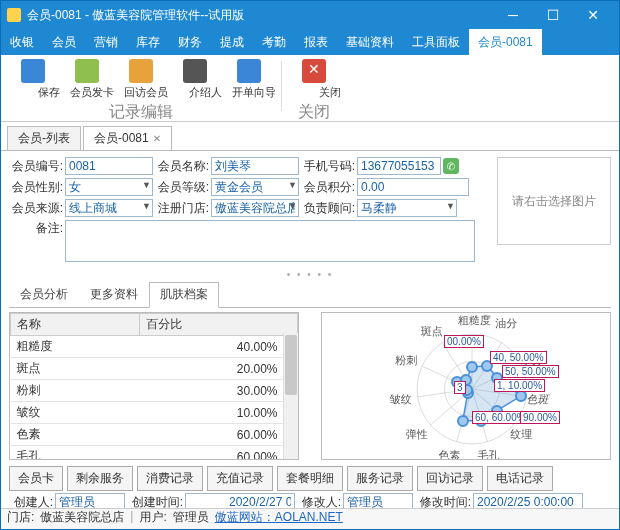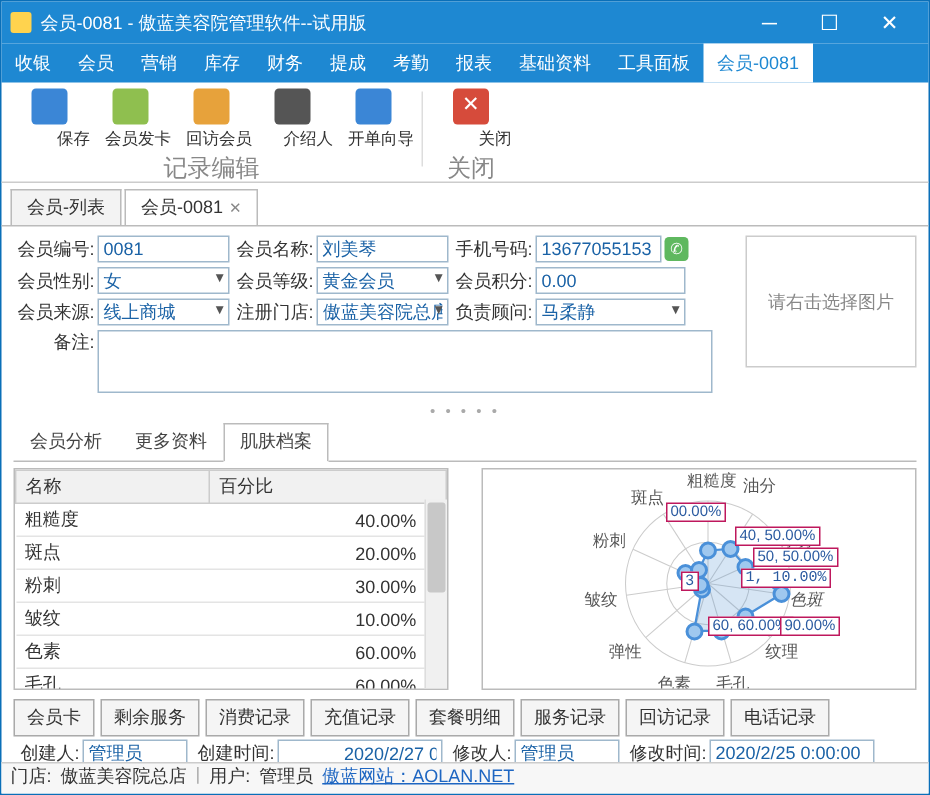--- a/index.html
+++ b/index.html
@@ -148,21 +148,21 @@
           <span class="lbl">手机号码:</span>
           <input class="inp" style="width: 84px;" value="13677055153">
           <span class="phone-ico">✆</span>
         </div>
         <div class="row">
           <span class="lbl">会员性别:</span>
           <span class="dd"><input class="inp" style="width: 88px;" value="女"><span class="arr">▼</span></span>
           <span class="lbl">会员等级:</span>
           <span class="dd"><input class="inp" style="width: 88px;" value="黄金会员"><span class="arr">▼</span></span>
           <span class="lbl">会员积分:</span>
-          <input class="inp" style="width: 100px;" value="0.00">
+          <input class="inp" style="width: 112px;" value="0.00">
         </div>
         <div class="row">
           <span class="lbl">会员来源:</span>
           <span class="dd"><input class="inp" style="width: 88px;" value="线上商城"><span class="arr">▼</span></span>
           <span class="lbl">注册门店:</span>
           <span class="dd"><input class="inp" style="width: 88px;" value="傲蓝美容院总店"><span class="arr">▼</span></span>
           <span class="lbl">负责顾问:</span>
           <span class="dd"><input class="inp" style="width: 100px;" value="马柔静"><span class="arr">▼</span></span>
         </div>
         <div class="row" style="align-items:flex-start">
@@ -257,21 +257,21 @@
         <div class="pt" style="left: 198.996px; top: 83.0446px;"></div>
         <div class="pt" style="left: 174.94px; top: 97.6104px;"></div>
         <div class="pt" style="left: 159.297px; top: 107.663px;"></div>
         <div class="pt" style="left: 140.703px; top: 107.663px;"></div>
         <div class="pt" style="left: 145.843px; top: 79.6017px;"></div>
         <div class="pt" style="left: 144.556px; top: 76.7827px;"></div>
         <div class="pt" style="left: 134.991px; top: 69.1457px;"></div>
         <div class="pt" style="left: 144.053px; top: 66.7462px;"></div>
         <div class="tip" style="left: 168px; top: 38px;">40, 50.00%</div>
         <div class="tip" style="left: 180px; top: 52px;">50, 50.00%</div>
-        <div class="tip" style="left: 172px; top: 66px; font-family: Liberation Mono, monospace;">1, 10.00%</div>
+        <div class="tip" style="left: 172px; top: 66px;">1, 10.00%</div>
         <div class="tip" style="left: 150px; top: 98px;">60, 60.00%</div>
         <div class="tip" style="left: 198px; top: 98px;">90.00%</div>
         <div class="tip" style="left: 132px; top: 68px;">3</div>
         <div class="tip" style="left: 122px; top: 22px;">00.00%</div>
       </div>
   </div>
 
   <div class="btnrow" id="btnrow">
       <div class="btn">会员卡</div>
       <div class="btn">剩余服务</div>

